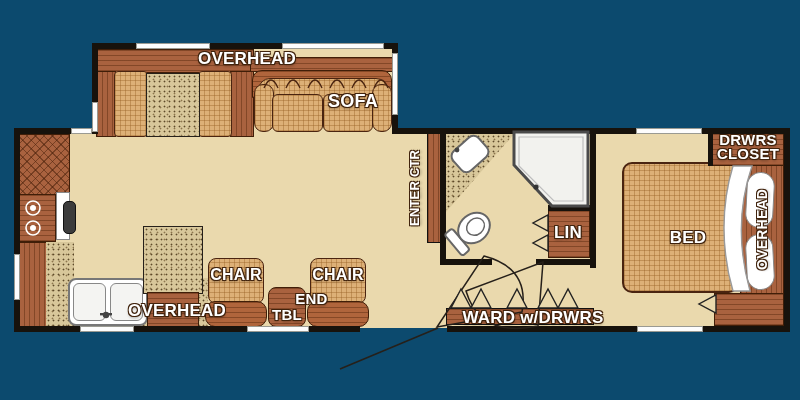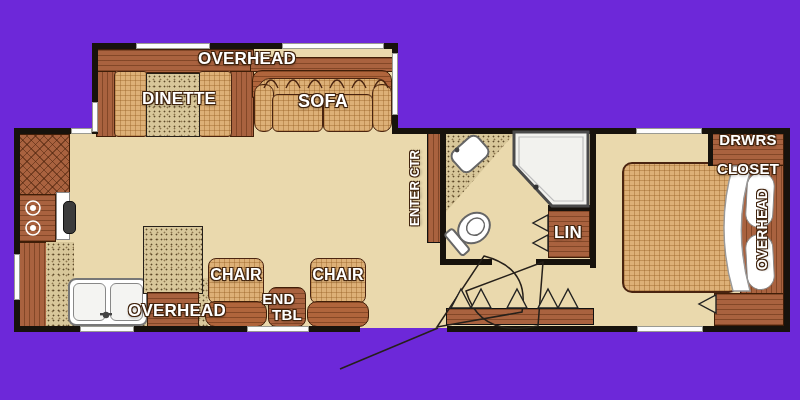--- a/index.html
+++ b/index.html
@@ -1,16 +1,16 @@
 <!DOCTYPE html>
 <html><head>
 <meta charset="utf-8">
 <style>
   html,body{margin:0;padding:0;background:#ffffff;}
-  #stage{position:relative;width:800px;height:400px;background:#6d28d9;overflow:hidden;
+  #stage{position:relative;width:800px;height:400px;background:#0c4a6e;overflow:hidden;
          font-family:"Liberation Sans",sans-serif;}
   .abs{position:absolute;box-sizing:border-box;}
   .floor{background:#ead9ad;}
   .wall{background:#17120c;}
   .window{background:#fdfdfd;box-shadow:inset 0 0 0 1px #9a9a92;}
   .wood{background-color:#a9623f;
         background-image:repeating-linear-gradient(180deg,rgba(84,38,11,.45) 0 1px,transparent 1px 5px);
         border:1.5px solid #401e08;}
   .woodv{background-color:#a9623f;
         background-image:repeating-linear-gradient(90deg,rgba(84,38,11,.45) 0 1px,transparent 1px 5px);
@@ -175,26 +175,27 @@
 
     <g fill="#ead9ad" stroke="#222" stroke-width="1.4">
       <polygon points="548,215 548,231 533,223"></polygon>
         <polygon points="548,235 548,251 533,243"></polygon>
     </g>
 
     <polygon points="716,295 716,313 699,304" fill="#ead9ad" stroke="#222" stroke-width="1.4"></polygon>
   </svg>
 
   <div class="lbl s17" style="left:177px;top:50px;width:140px;">OVERHEAD</div>
-  <div class="lbl s17" style="left:119px;top:90px;width:120px;">DINETTE</div>
-  <div class="lbl s18" style="left:273px;top:92px;width:100px;">SOFA</div>
+  <div class="lbl s18" style="left:273px;top:92px;width:100px;padding-left:30px;">SOFA</div>
   <div class="lbl s17" style="left:117px;top:302px;width:120px;">OVERHEAD</div>
   <div class="lbl s16" style="left:206px;top:267px;width:60px;">CHAIR</div>
   <div class="lbl s16" style="left:308px;top:267px;width:60px;">CHAIR</div>
-  <div class="lbl s15" style="left:251px;top:291px;width:55px;">END</div>
+  <div class="lbl s15" style="left:284px;top:291px;width:55px;">END</div>
   <div class="lbl s15" style="left:268px;top:307px;width:38px;">TBL</div>
   <div class="lbl s13 vert" style="left:359px;top:181px;width:112px;">ENTER CTR</div>
   <div class="lbl s17" style="left:538px;top:224px;width:60px;">LIN</div>
+  <div class="lbl s17" style="left:443px;top:309px;width:180px;">WARD w/DRWRS</div>
+  <div class="lbl s17" style="left:648px;top:229px;width:80px;">BED</div>
   <div class="lbl s15" style="left:710px;top:132px;width:76px;">DRWRS</div>
-  <div class="lbl s15" style="left:710px;top:161px;width:76px;">CLOSET</div>
+  <div class="lbl s15" style="left:710px;top:146px;width:76px;">CLOSET</div>
   <div class="lbl s14 vert" style="left:704px;top:222px;width:116px;">OVERHEAD</div>
 
 </div>
 
 </body></html>

